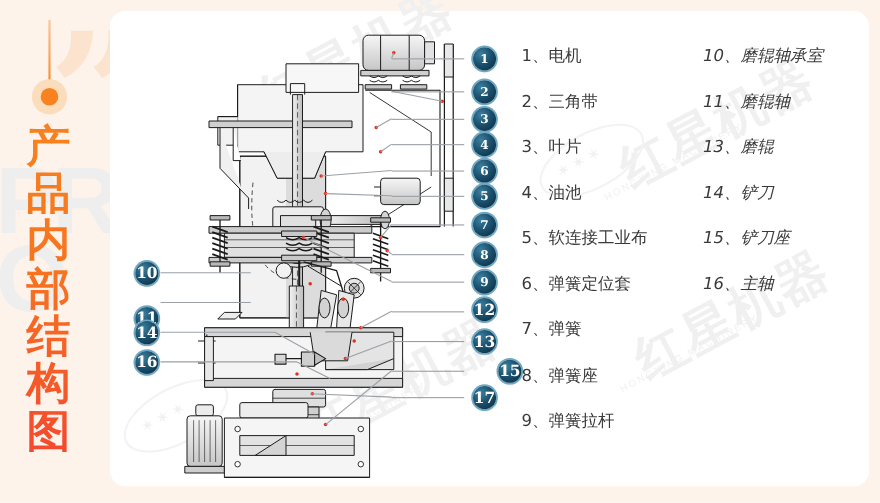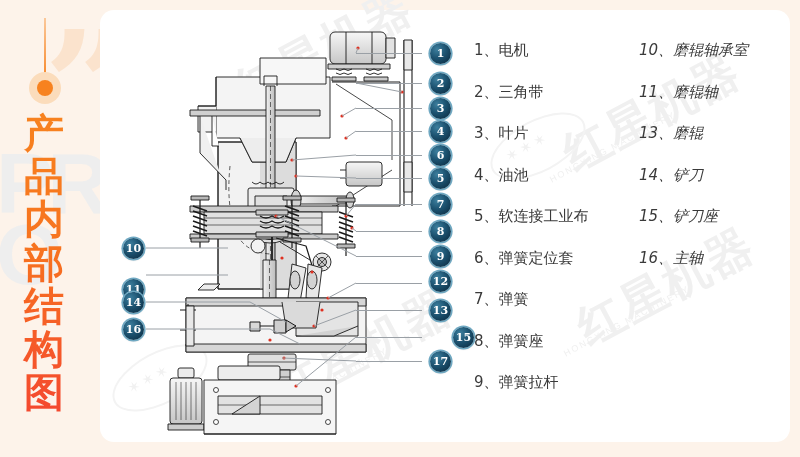--- a/index.html
+++ b/index.html
@@ -100,21 +100,21 @@
   .callout {
     position:absolute; width:21px; height:21px; border-radius:50%;
     background:radial-gradient(circle at 34% 30%, #3d7f9e 0%, #1d5472 42%, #123c55 72%, #0d2d41 100%);
     box-shadow:0 0 0 1.6px #6ea8c2, 0 1px 2px rgba(0,0,0,.35);
     color:#ffffff;
     font-size:11px; font-weight:700;
     display:flex; align-items:center; justify-content:center;
     font-family:"DejaVu Serif","Liberation Serif",serif;
     line-height:1;
   }
-  .callout.two-digit { font-size:11px; }
+  .callout.two-digit { font-size:14px; }
 
   .leader {
     position:absolute; height:1px; background:#9aa0a6;
   }
 
   
   #legend {
     position:absolute; left:474px; top:30px;
     width:310px; height:400px;
   }

